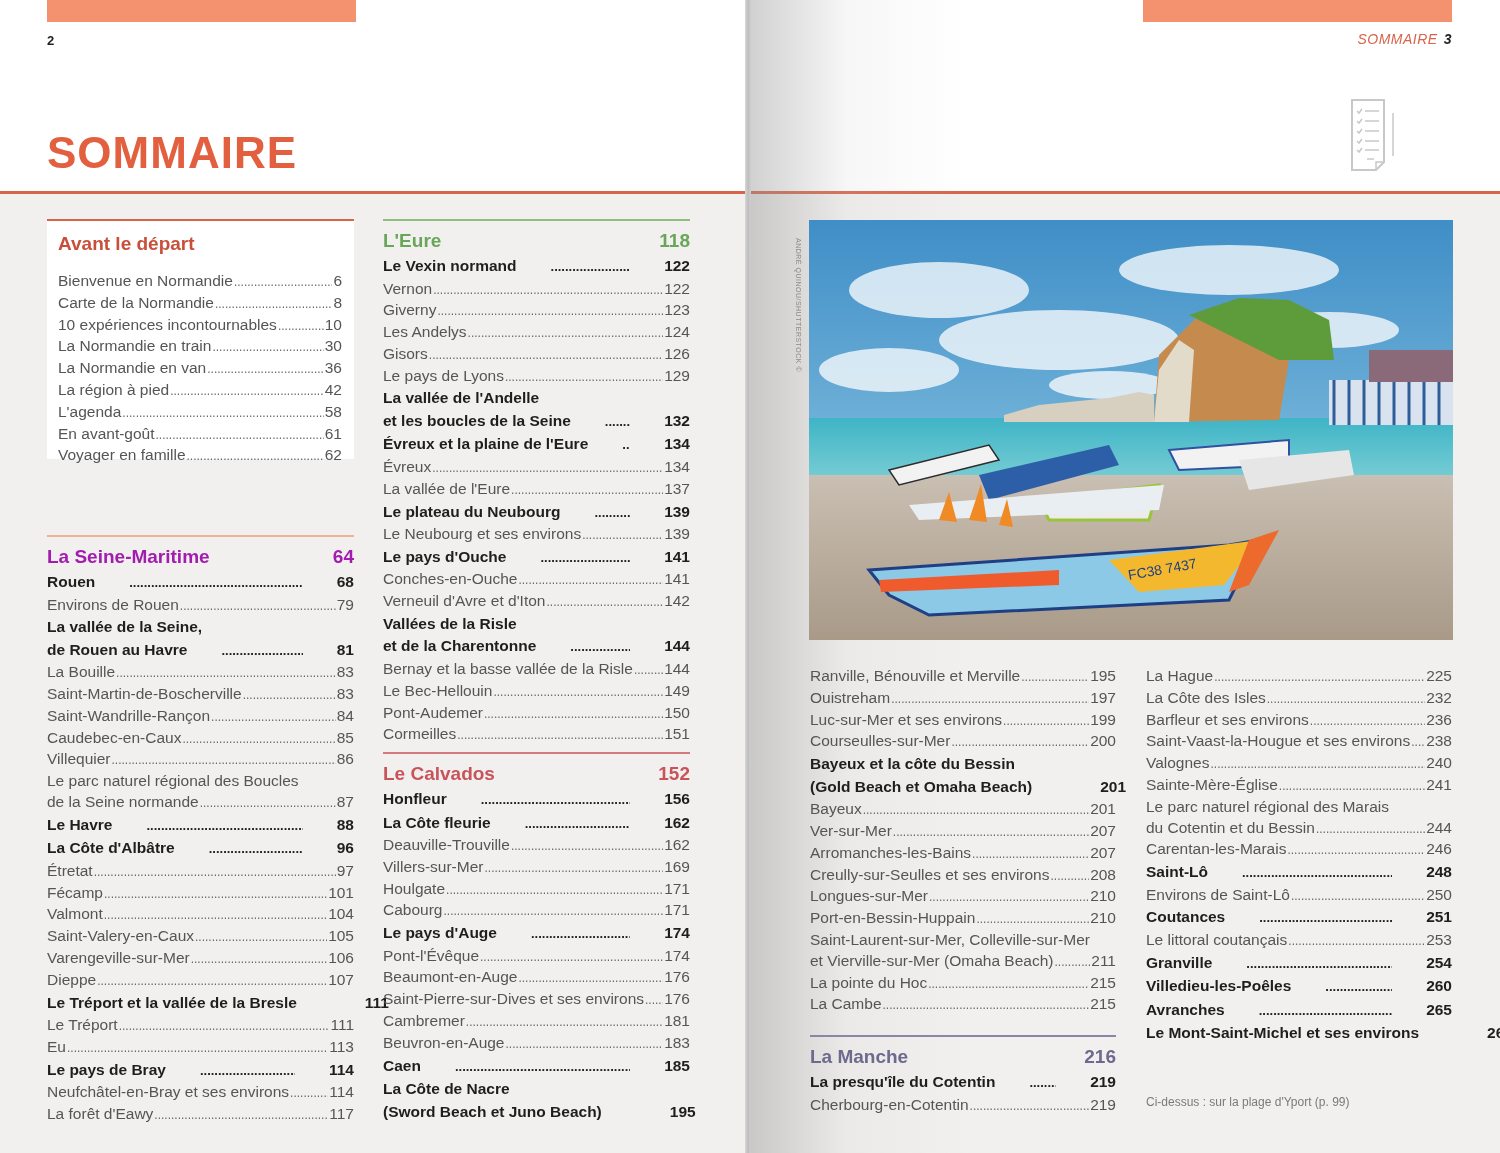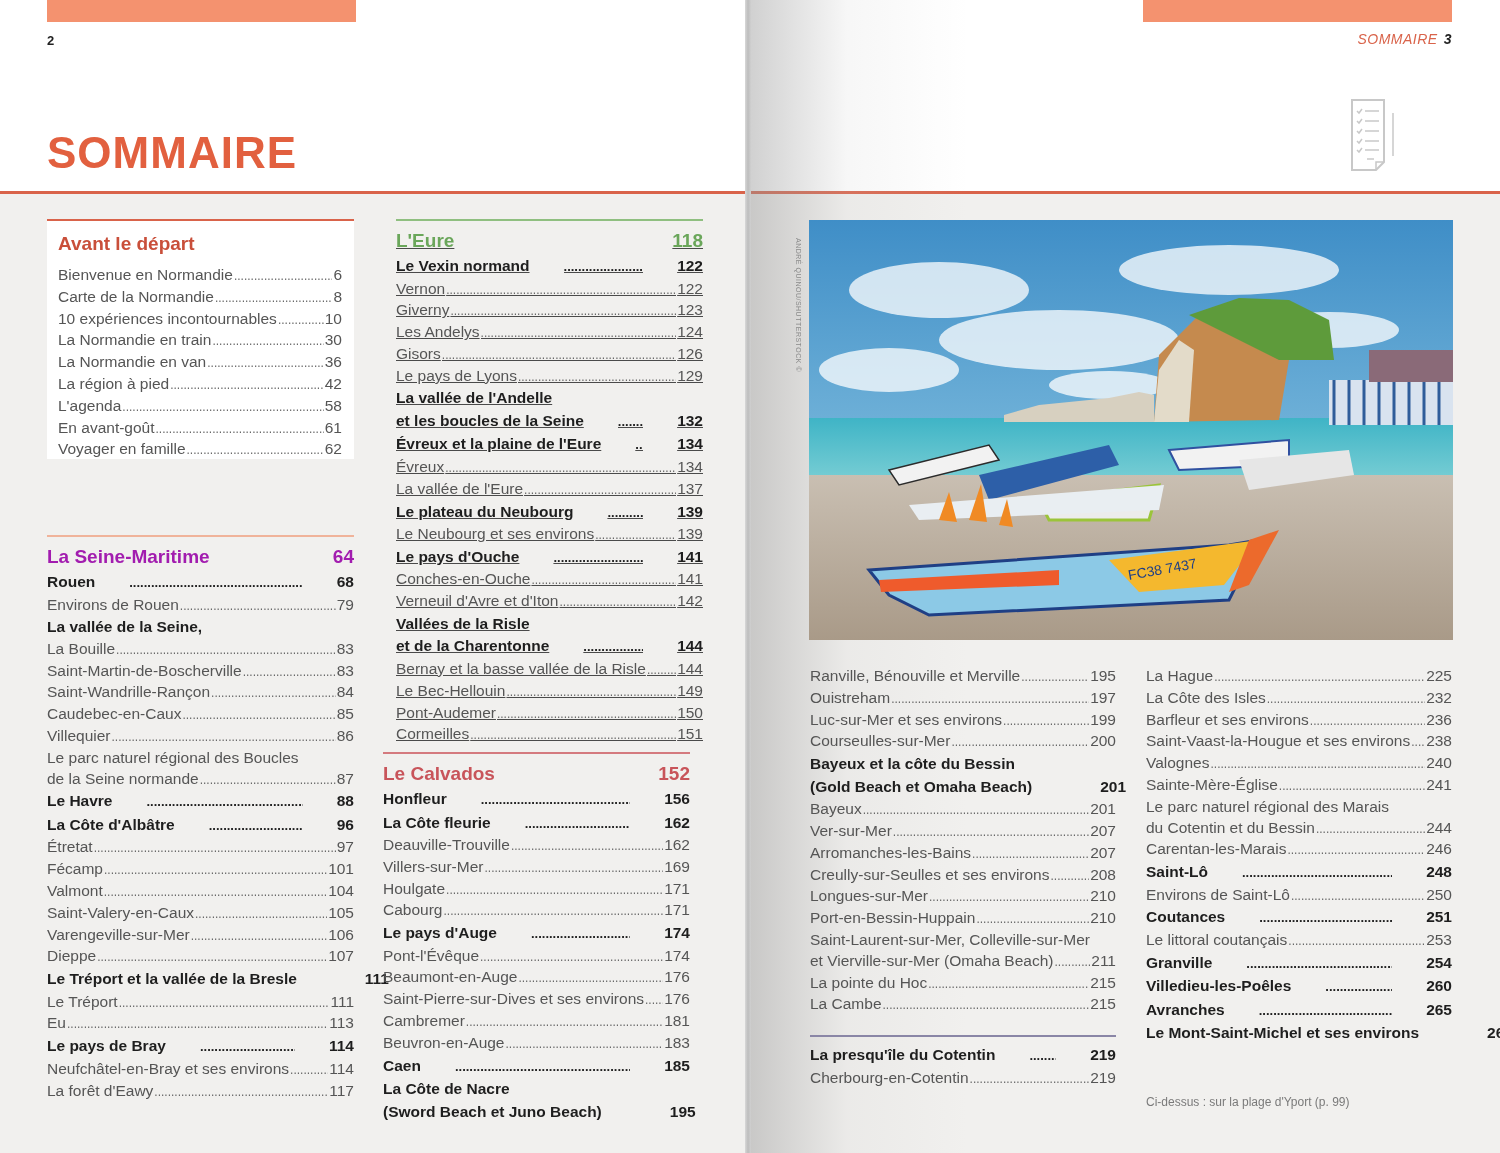--- a/index.html
+++ b/index.html
@@ -45,21 +45,21 @@
   .entry .dots { flex: 1 1 auto; overflow: hidden; margin: 0 1px; color: #666; letter-spacing: 0px; }
   .entry .dots::before { content: "...................................................................................................................................................................................................."; font-size: 12px; }
   .entry .n { flex: 0 0 auto; }
   .entry.b { font-weight: bold; color: #1e1e1e; line-height: 22.5px; gap: 33px; }
   .entry.b .dots { color: #1e1e1e; }
   .entry.b .dots::before { font-size: 13px; font-weight: bold; }
   .entry.wrap1 { display: block; }
 
   .avant-box { position: absolute; left: 47px; top: 219px; width: 307px; height: 240px; background: #ffffff; padding: 12px 12px 0 11px; }
   .avant-box .sec-rule { position: absolute; left: 0; top: 0; width: 100%; }
-  .avant-box .sec-head { margin-bottom: 8px; }
+  .avant-box .sec-head { margin-bottom: 14px; }
 
   .photo { position: absolute; left: 61px; top: 220px; width: 644px; height: 420px; overflow: hidden; z-index: 3; }
   .credit { position: absolute; left: 44px; top: 238px; width: 12px; height: 140px; z-index: 3; }
   .credit span { position: absolute; left: 0; top: 0; transform-origin: 0 0; transform: rotate(90deg) translate(0, -10px); font-size: 7px; letter-spacing: 0.5px; color: #8a8a8a; white-space: nowrap; }
 
   .caption { position: absolute; left: 398px; top: 1095px; font-size: 12px; color: #7a7a7a; z-index: 3; }
 
   .right-col { z-index: 3; }
 </style>
 </head>
@@ -137,20 +137,25 @@
           <span class="t">Rouen</span>
           <span class="dots"></span>
           <span class="n">68</span>
         </div>
         <div class="entry">
           <span class="t">Environs de Rouen</span>
           <span class="dots"></span>
           <span class="n">79</span>
         </div>
         <div class="entry b wrap1"><span class="t">La vallée de la Seine,</span></div>
+        <div class="entry b">
+          <span class="t">de Rouen au Havre</span>
+          <span class="dots"></span>
+          <span class="n">81</span>
+        </div>
         <div class="entry">
           <span class="t">La Bouille</span>
           <span class="dots"></span>
           <span class="n">83</span>
         </div>
         <div class="entry">
           <span class="t">Saint-Martin-de-Boscherville</span>
           <span class="dots"></span>
           <span class="n">83</span>
         </div>
@@ -241,21 +246,21 @@
           <span class="n">114</span>
         </div>
         <div class="entry">
           <span class="t">La forêt d'Eawy</span>
           <span class="dots"></span>
           <span class="n">117</span>
         </div>
       </div>
   </div>
 
-  <div class="col" style="left:396px; top:219px; width:307px;text-decoration:underline;">
+  <div class="col" style="left:383px; top:219px; width:307px;">
     <div class="sec-rule" style="background:#8fbf80"></div>
     <div class="sec-head" style="color:#6aa65a">
       <span>L'Eure</span>
       <span>118</span>
     </div>
     <div>
         <div class="entry b">
           <span class="t">Le Vexin normand</span>
           <span class="dots"></span>
           <span class="n">122</span>
@@ -608,20 +613,24 @@
         <div class="entry">
           <span class="t">La Cambe</span>
           <span class="dots"></span>
           <span class="n">215</span>
         </div>
       </div>
   </div>
 
   <div class="col right-col" style="left:62px; top:1035px; width:306px;">
     <div class="sec-rule" style="background:#8a86a6"></div>
+    <div class="sec-head" style="color:#6e6a8e">
+      <span>La Manche</span>
+      <span>216</span>
+    </div>
     <div>
         <div class="entry b">
           <span class="t">La presqu'île du Cotentin</span>
           <span class="dots"></span>
           <span class="n">219</span>
         </div>
         <div class="entry">
           <span class="t">Cherbourg-en-Cotentin</span>
           <span class="dots"></span>
           <span class="n">219</span>

